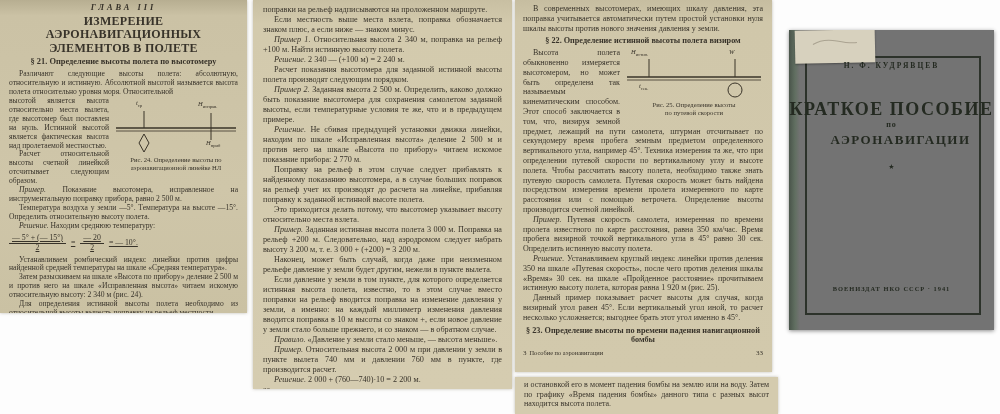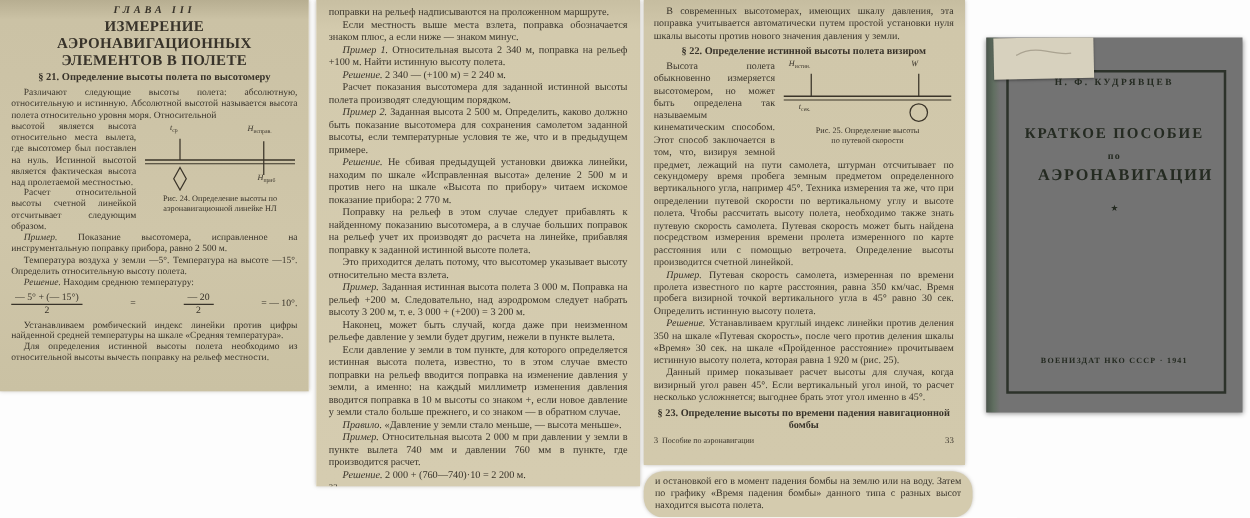--- a/index.html
+++ b/index.html
@@ -19,55 +19,55 @@
   .lead{font-style:italic;}
   
   .fig{float:right;margin:1px 0 2px 5px;}
   .fig24{width:124px;}
   .fig25{width:138px;}
   .fig-draw{position:relative;}
   .fig-draw svg{display:block;}
   .fig-label{position:absolute;font-size:6.5px;font-style:italic;line-height:1;white-space:nowrap;}
   .fig-label .sb{font-size:4.6px;font-style:normal;vertical-align:-1.5px;}
   .fig-cap{font-size:6.6px;line-height:7.6px;text-align:center;margin-top:2px;text-indent:0;}
-  .formula{display:flex;justify-content:space-between;align-items:center;gap:16px;margin:3px 0;font-size:7.8px;}
+  .formula{display:flex;justify-content:flex-start;align-items:center;gap:5px;margin:3px 0;font-size:7.8px;text-decoration:underline;}
   .frac{display:inline-flex;flex-direction:column;align-items:center;line-height:1.15;}
   .fnum{border-bottom:1px solid #38332a;padding:0 3px;}
   .pg-left{text-align:left;font-size:7px;margin-top:3px;text-indent:0 !important;}
   
   #col2{left:253px;top:0;width:259px;height:389px;padding:5px 10px 4px 10px;
         background:linear-gradient(180deg,#c8bfa2 0%,#d3caad 6%,#d5ccb0 100%);
         font-size:8.2px;line-height:10px;text-align:justify;}
   #col2 p{margin:0;text-indent:11px;}
   
   #col3{left:515px;top:0;width:257px;height:372px;padding:4px 9px 3px 8px;
         background:linear-gradient(180deg,#c6bda0 0%,#d0c7aa 6%,#d2c9ac 100%);
         font-size:8px;line-height:9.8px;text-align:justify;}
   #col3 p{margin:0;text-indent:10px;}
   #col3 .sec-head{font-size:8.2px;margin:3px 0 2px 0;}
   .footer-row{display:flex;justify-content:space-between;align-items:baseline;margin-top:3px;font-size:6.4px;}
   .footer-row .sig{font-size:7px;margin-right:3px;}
   .footer-row .pg{font-size:7px;}
   
   #scrap{left:515px;top:377px;width:263px;height:37px;padding:3px 9px;
-         background:#d4cbae;font-size:8px;line-height:9.6px;text-align:justify;border-radius:16px;}
+         background:#d4cbae;font-size:8px;line-height:9.6px;text-align:justify;}
   #scrap p{margin:0;text-indent:0;}
   
   #cover{left:789px;top:30px;width:205px;height:300px;background:#737373;
          box-shadow:0 1px 4px rgba(0,0,0,.45);}
   .spine{position:absolute;left:0;top:0;bottom:0;width:11px;
          background:linear-gradient(90deg,#49544a 0%,#616f61 55%,rgba(97,111,97,0) 100%);}
   .cov-frame{position:absolute;left:16px;right:13px;top:26px;bottom:15px;
              border:2.5px solid #2c322a;}
   .sticker{position:absolute;left:6px;top:0;width:80px;height:33px;background:#d7d1be;
            transform:rotate(-1.2deg);box-shadow:0 1px 2px rgba(0,0,0,.35);}
   .sticker svg{display:block;}
   .cov-text{position:absolute;left:0;right:0;text-align:center;color:#242a21;}
   .cov-author{top:31px;font-size:7.5px;font-weight:bold;letter-spacing:2px;}
-  .cov-t1{top:69px;font-size:12px;font-weight:bold;letter-spacing:1.5px;}
+  .cov-t1{top:69px;font-size:18px;font-weight:bold;letter-spacing:1.5px;}
   .cov-po{top:90px;font-size:8px;font-weight:bold;letter-spacing:1px;}
   .cov-t2{top:102px;font-size:13px;font-weight:bold;letter-spacing:1.5px;padding-left:18px;}
   .cov-star{top:133px;font-size:7px;}
   .cov-pub{top:255px;font-size:6.4px;font-weight:bold;letter-spacing:1px;}
 </style>
 </head>
 <body>
 
 <div id="canvas">
 
@@ -105,20 +105,21 @@
             <span>2</span>
           </span>
         <span>=</span>
         <span class="frac">
             <span class="fnum">— 20</span>
             <span>2</span>
           </span>
         <span>= — 10°.</span>
       </div>
       <p>Устанавливаем ромбический индекс линейки против цифры найденной средней температуры на шкале «Средняя температура».</p>
+      <p>Затем разыскиваем на шкале «Высота по прибору» деление 2 500 м и против него на шкале «Исправленная высота» читаем искомую относительную высоту: 2 340 м (рис. 24).</p>
       <p>Для определения истинной высоты полета необходимо из относительной высоты вычесть поправку на рельеф местности.</p>
 
     </div>
   </div>
 
   <div class="paper" id="col2">
     <p class="noindent">поправки на рельеф надписываются на проложенном маршруте.</p>
     <p>Если местность выше места взлета, поправка обозначается знаком плюс, а если ниже — знаком минус.</p>
     <p><span class="lead">Пример 1.</span> <span>Относительная высота 2 340 м, поправка на рельеф +100 м. Найти истинную высоту полета.</span></p>
     <p><span class="lead">Решение.</span> <span>2 340 — (+100 м) = 2 240 м.</span></p>

